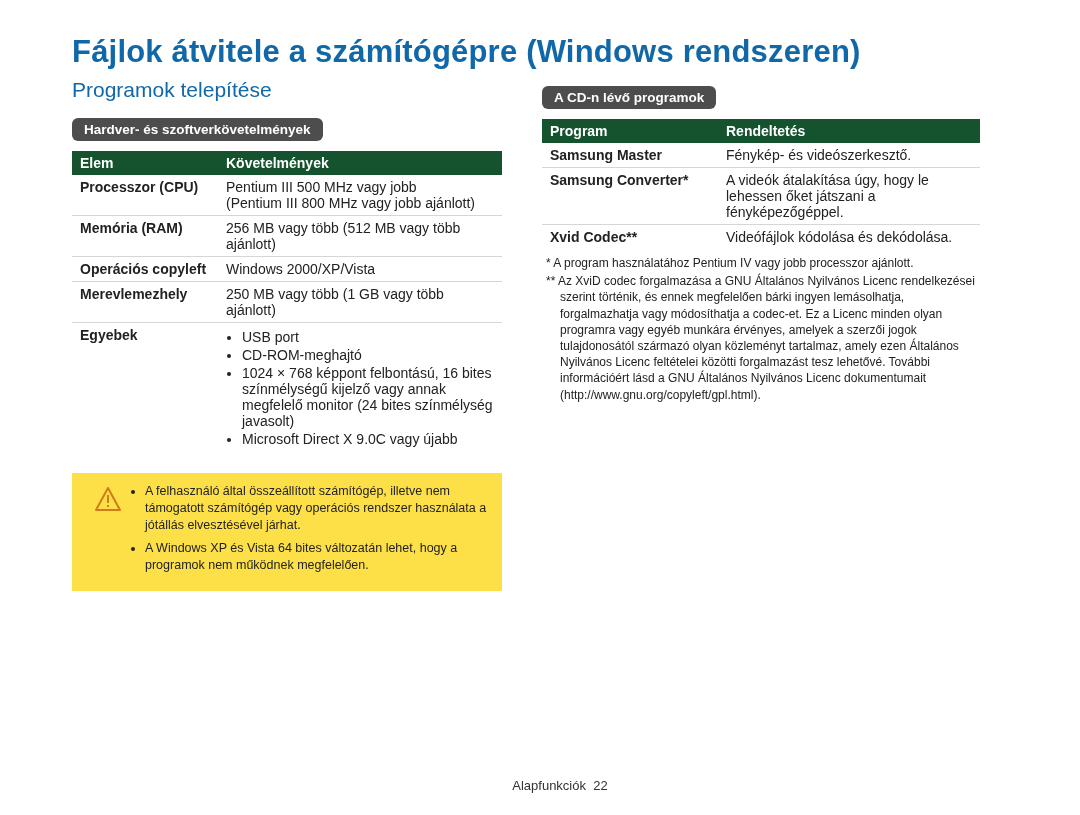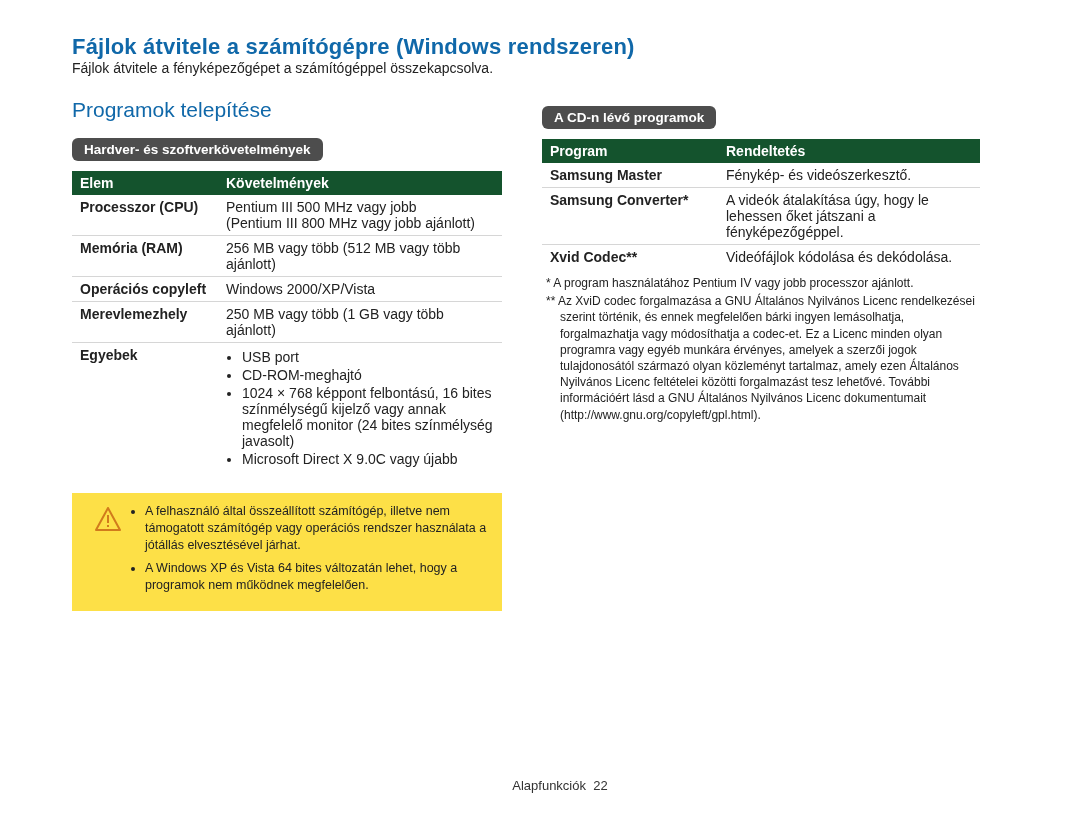--- a/index.html
+++ b/index.html
@@ -13,23 +13,23 @@
   }
   .page {
     box-sizing: border-box;
     width: 1080px;
     height: 815px;
     padding: 34px 72px 24px 72px;
     position: relative;
   }
   .page-title {
     color: #1068a9;
-    font-size: 22px;
-    font-weight: bold;
-    margin: 0 0 0 0;
+    font-size: 31px;
+    font-weight: bold;
+    margin: 0 0 8px 0;
     letter-spacing: 0.2px;
   }
   .page-intro {
     font-size: 14px;
     margin: 0 0 22px 0;
   }
   .columns {
     display: flex;
     gap: 40px;
   }
@@ -125,21 +125,20 @@
     color: #333;
     padding-left: 20px;
   }
 </style>
 </head>
 <body>
 
 <div class="page">
 
   <h1 class="page-title">Fájlok átvitele a számítógépre (Windows rendszeren)</h1>
-  <div class="page-intro">Fájlok átvitele a fényképezőgépet a számítógéppel összekapcsolva.</div>
 
   <div class="columns">
 
     <div class="col col-left">
       <h2 class="section-title">Programok telepítése</h2>
       <div class="pill">Hardver- és szoftverkövetelmények</div>
 
       <table class="req">
         <thead>
           <tr>

